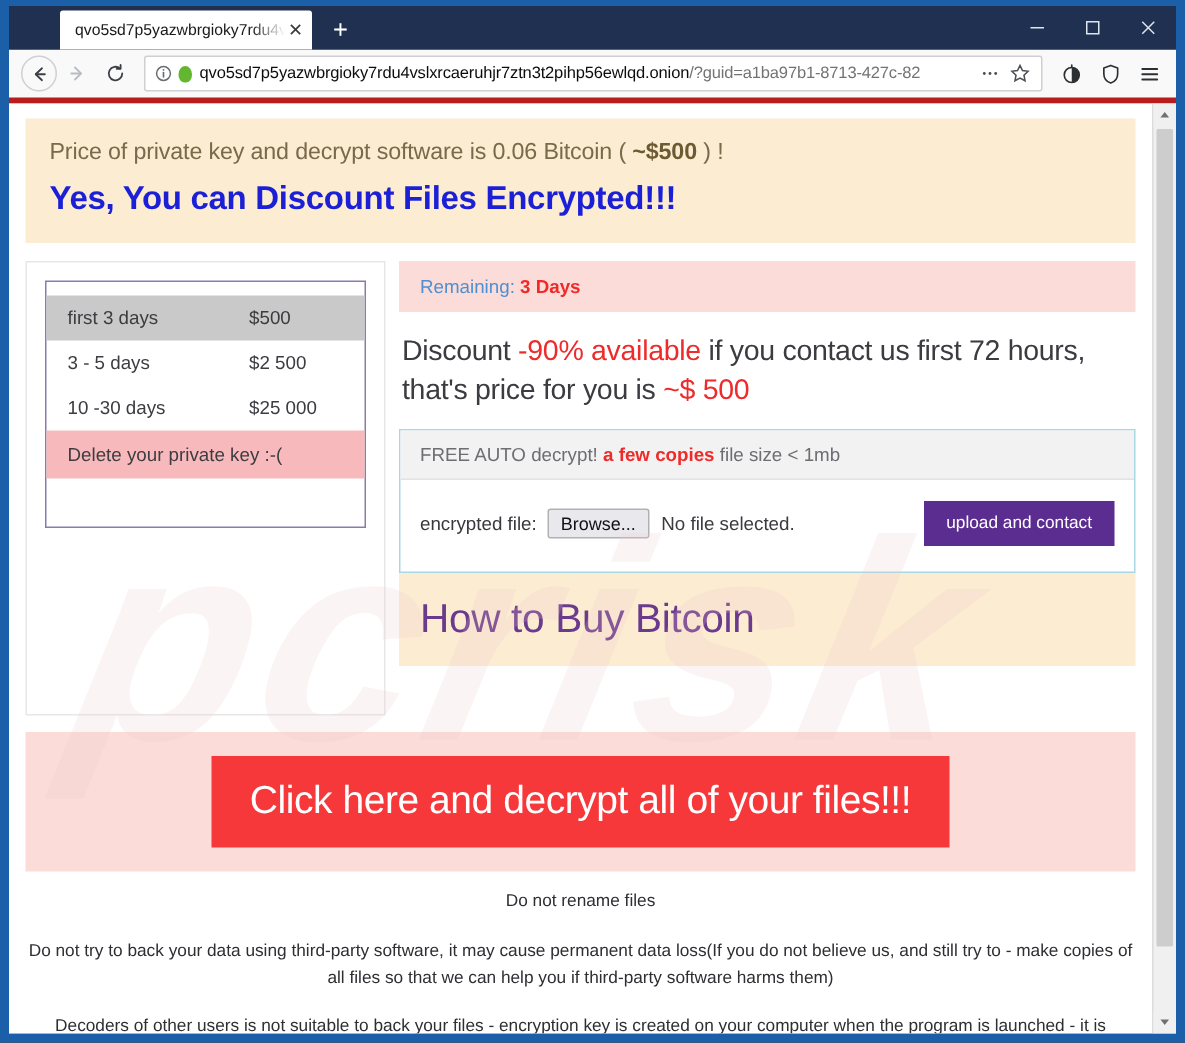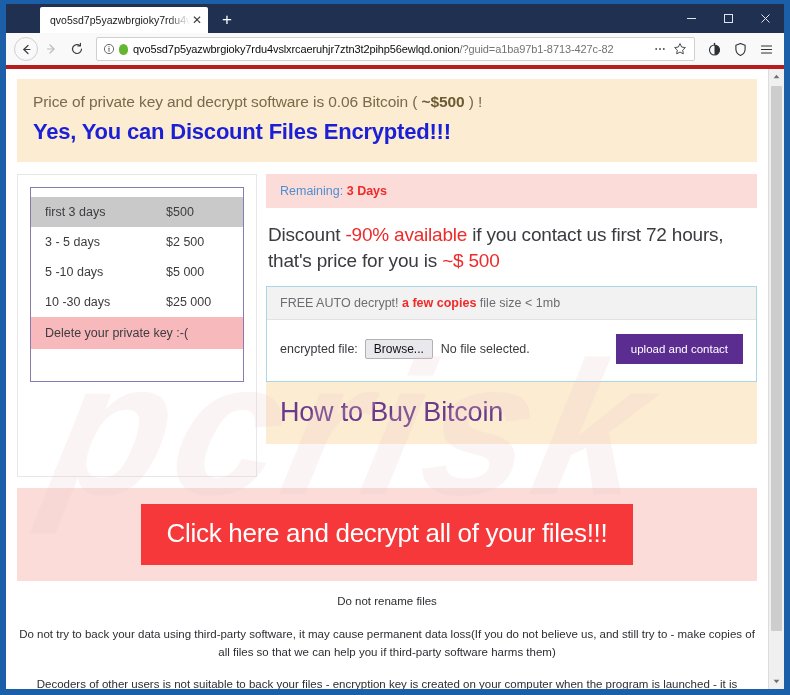--- a/index.html
+++ b/index.html
@@ -507,24 +507,20 @@
                 <tbody>
                     <tr class="highlight">
                   <td>first 3 days</td>
                   <td class="price">$500</td>
                 </tr>
                 <tr>
                   <td>3 - 5 days</td>
                   <td class="price">$2 500</td>
                 </tr>
                 <tr>
-                  <td>5 -10 days</td>
-                  <td class="price">$5 000</td>
-                </tr>
-                <tr>
                   <td>10 -30 days</td>
                   <td class="price">$25 000</td>
                 </tr>
                 <tr class="danger">
                   <td colspan="2">Delete your private key :-(</td>
                 </tr>
               </tbody>
                 </table>
               <div class="discount-footer-pad"></div>
             </div>

